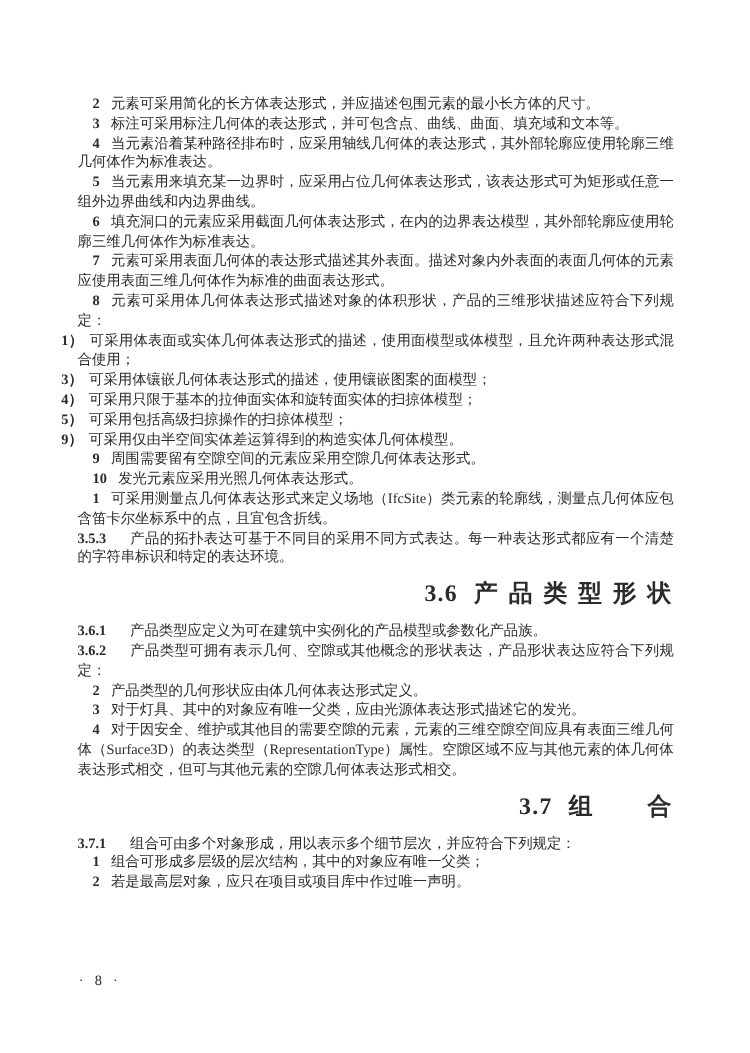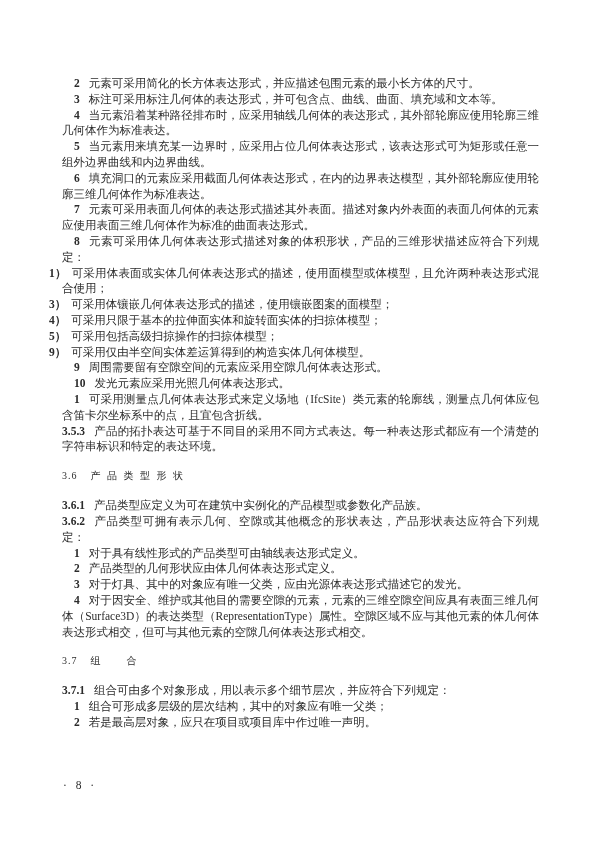--- a/index.html
+++ b/index.html
@@ -26,32 +26,32 @@
     text-align: justify;
   }
   .content p { margin: 0; padding: 0; }
 
   
   .clause { text-indent: 12px; }
   .clause > .num { font-weight: bold; margin-right: 9px; }
 
   
   .article { text-indent: 0; }
-  .article > .num { font-weight: bold; margin-right: 9px; }
+  .article > .num { font-weight: bold; margin-right: 19px; }
 
   
   .sub { margin-left: 36px; text-indent: -13px; }
   .sub > .num { font-weight: bold; margin-right: 5px; }
 
   
   .heading {
-    text-align: left;
+    text-align: right;
     text-indent: 0;
-    font-size: 10px;
-    font-weight: normal;
+    font-size: 19px;
+    font-weight: bold;
     line-height: 18px;
     margin-top: 12px !important;
     margin-bottom: 13px !important;
   }
   .heading .hnum { margin-right: 13px; letter-spacing: 1px; }
   .heading .htitle { letter-spacing: 2px; }
 
   .footer {
     position: absolute;
     left: 63px;
@@ -78,21 +78,20 @@
       <p class="sub"><span class="num">4）</span><span class="ptext">可采用只限于基本的拉伸面实体和旋转面实体的扫掠体模型；</span></p>
       <p class="sub"><span class="num">5）</span><span class="ptext">可采用包括高级扫掠操作的扫掠体模型；</span></p>
       <p class="sub"><span class="num">9）</span><span class="ptext">可采用仅由半空间实体差运算得到的构造实体几何体模型。</span></p>
       <p class="clause"><span class="num">9</span><span class="ptext">周围需要留有空隙空间的元素应采用空隙几何体表达形式。</span></p>
       <p class="clause"><span class="num">10</span><span class="ptext">发光元素应采用光照几何体表达形式。</span></p>
       <p class="clause"><span class="num">1</span><span class="ptext">可采用测量点几何体表达形式来定义场地（IfcSite）类元素的轮廓线，测量点几何体应包含笛卡尔坐标系中的点，且宜包含折线。</span></p>
       <p class="article"><span class="num">3.5.3</span><span class="ptext">产品的拓扑表达可基于不同目的采用不同方式表达。每一种表达形式都应有一个清楚的字符串标识和特定的表达环境。</span></p>
       <p class="heading"><span class="num hnum">3.6</span><span class="htitle">产 品 类 型 形 状</span></p>
       <p class="article"><span class="num">3.6.1</span><span class="ptext">产品类型应定义为可在建筑中实例化的产品模型或参数化产品族。</span></p>
       <p class="article"><span class="num">3.6.2</span><span class="ptext">产品类型可拥有表示几何、空隙或其他概念的形状表达，产品形状表达应符合下列规定：</span></p>
-      <p class="clause"><span class="num">1</span><span class="ptext">对于具有线性形式的产品类型可由轴线表达形式定义。</span></p>
       <p class="clause"><span class="num">2</span><span class="ptext">产品类型的几何形状应由体几何体表达形式定义。</span></p>
       <p class="clause"><span class="num">3</span><span class="ptext">对于灯具、其中的对象应有唯一父类，应由光源体表达形式描述它的发光。</span></p>
       <p class="clause"><span class="num">4</span><span class="ptext">对于因安全、维护或其他目的需要空隙的元素，元素的三维空隙空间应具有表面三维几何体（Surface3D）的表达类型（RepresentationType）属性。空隙区域不应与其他元素的体几何体表达形式相交，但可与其他元素的空隙几何体表达形式相交。</span></p>
       <p class="heading"><span class="num hnum">3.7</span><span class="htitle">组　　合</span></p>
       <p class="article"><span class="num">3.7.1</span><span class="ptext">组合可由多个对象形成，用以表示多个细节层次，并应符合下列规定：</span></p>
       <p class="clause"><span class="num">1</span><span class="ptext">组合可形成多层级的层次结构，其中的对象应有唯一父类；</span></p>
       <p class="clause"><span class="num">2</span><span class="ptext">若是最高层对象，应只在项目或项目库中作过唯一声明。</span></p>
     </div>
   <div class="footer">· 8 ·</div>
 </div>

